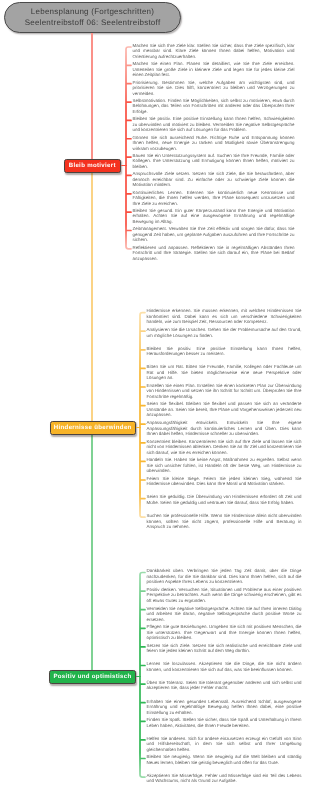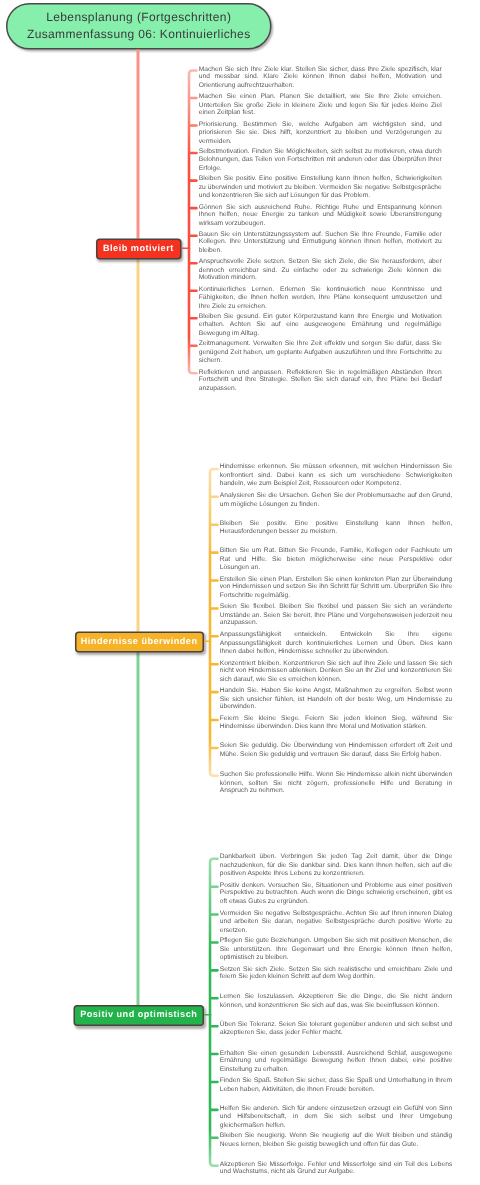--- a/index.html
+++ b/index.html
@@ -1,39 +1,39 @@
 <!DOCTYPE html>
 <html><head>
 <meta charset="utf-8">
 <style>
  html,body{margin:0;padding:0;}
  body{width:310px;height:790px;background:#ffffff;font-family:"Liberation Sans",sans-serif;overflow:hidden;position:relative;
    -webkit-font-smoothing:antialiased;text-rendering:geometricPrecision;}
  #root{position:absolute;left:0;top:0;width:310px;height:790px;transform:translateZ(0);}
  .title-box{position:absolute;left:4px;top:2px;width:177px;height:31px;box-sizing:border-box;
-   border:1.3px solid #4a4a4a;border-radius:16px;background:#86efac;box-shadow:1.1px 1.3px 1.4px rgba(90,85,85,0.45);
+   border:1.3px solid #4a4a4a;border-radius:16px;background:#a3a3a3;box-shadow:1.1px 1.3px 1.4px rgba(90,85,85,0.45);
    display:flex;flex-direction:column;align-items:center;justify-content:center;}
  .title-box div{font-size:8px;color:#3a3a3a;line-height:10.5px;white-space:nowrap;letter-spacing:0.25px;}
  .trunk{position:absolute;width:2.6px;}
  .node{position:absolute;box-sizing:border-box;border:1.2px solid #4b4340;border-radius:2.5px;
    display:flex;align-items:center;justify-content:center;color:#ffffff;font-weight:bold;
    font-size:6.1px;letter-spacing:0.32px;white-space:nowrap;
    box-shadow:1px 1.4px 1.6px rgba(60,45,40,0.40);}
  .branchsvg{position:absolute;left:0;top:0;width:310px;height:790px;overflow:visible;pointer-events:none;}
  .stem{position:absolute;height:1.4px;border-radius:0.7px;}
  .para{position:absolute;font-size:4.45px;line-height:5.55px;color:#5a5a58;text-align:justify;
    letter-spacing:0px;}
 </style>
 </head>
 <body>
 
 <div id="root">
  <div class="title-box">
    <div>Lebensplanung (Fortgeschritten)</div>
-   <div>Zusammenfassung 06: Kontinuierliches</div>
+   <div>Seelentreibstoff 06: Seelentreibstoff</div>
  </div>
  <div class="trunk" style="left:90.6px;top:33px;height:126px;background:#FB9189;"></div>
  <div class="trunk" style="left:90.6px;top:172px;height:249px;background:#FBD385;"></div>
  <div class="trunk" style="left:90.6px;top:434px;height:237px;background:#7FD294;"></div>
 
  <div class="node" style="left:63.5px;top:158.5px;width:57.5px;height:14px;background:#F4321F;">
       <span>Bleib motiviert</span>
     </div>
  <svg class="branchsvg" viewBox="0 0 310 790">
       <defs>

